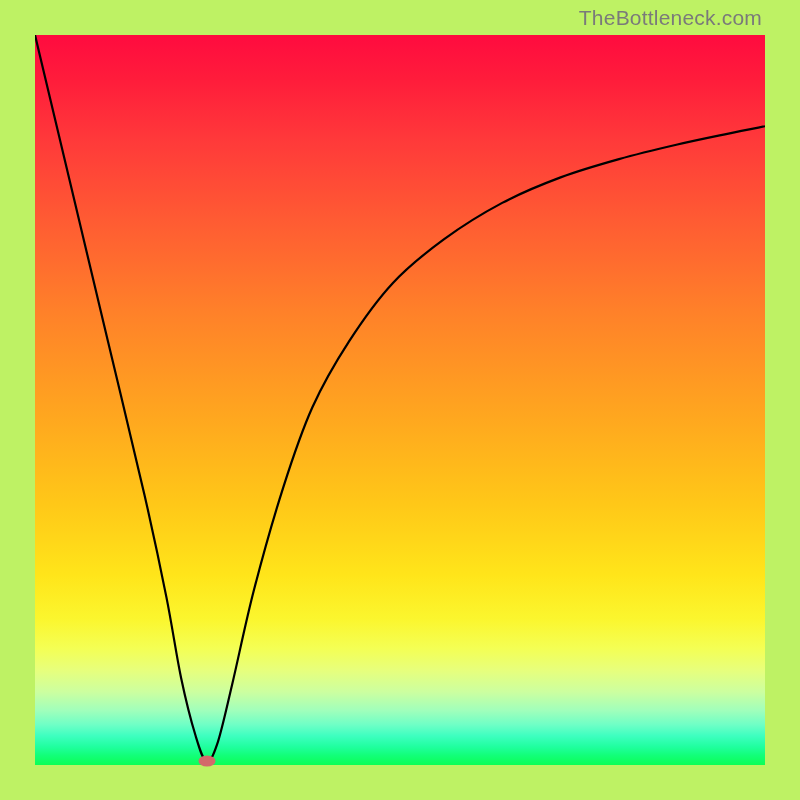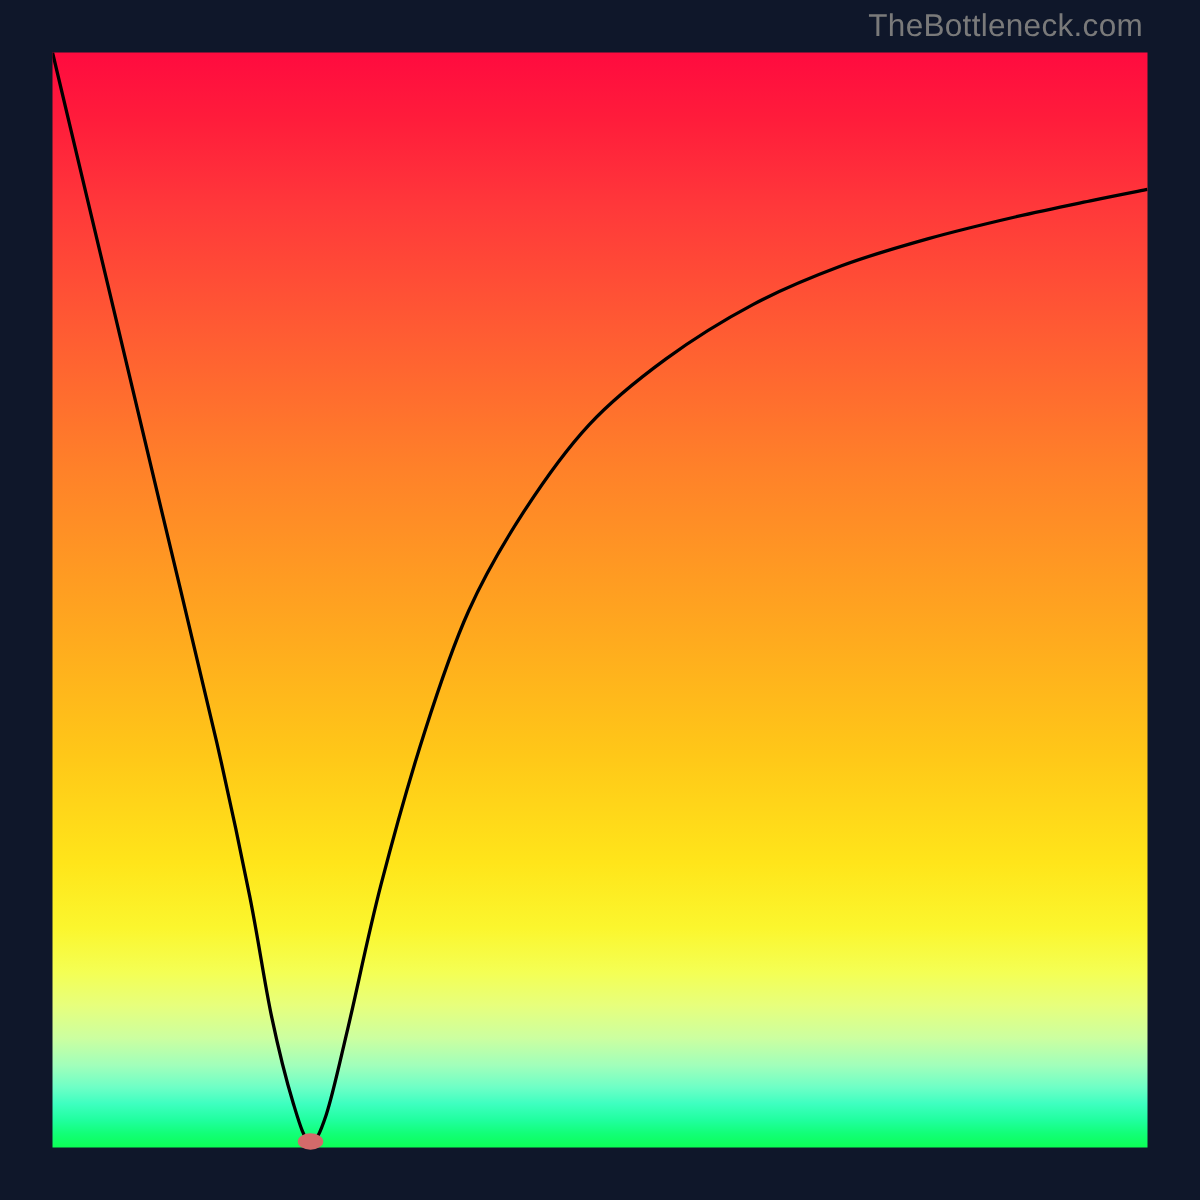--- a/index.html
+++ b/index.html
@@ -7,21 +7,21 @@
     padding: 0;
     width: 800px;
     height: 800px;
     overflow: hidden;
     background: #000;
     font-family: Arial, Helvetica, sans-serif;
   }
   .outer {
     width: 800px;
     height: 800px;
-    background: #0f172a;
+    background: #bef264;
     position: relative;
   }
   .plot {
     position: absolute;
     left: 35px;
     top: 35px;
     width: 730px;
     height: 730px;
     
     background: linear-gradient(to bottom,

